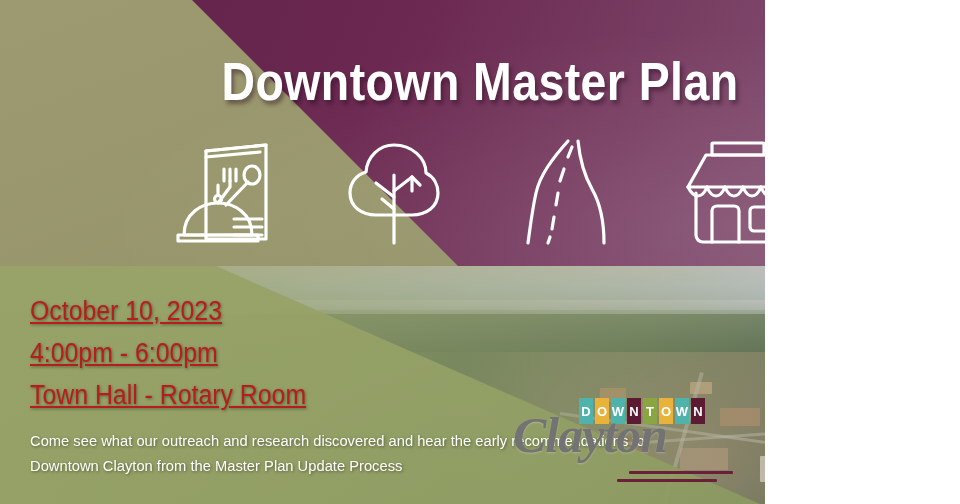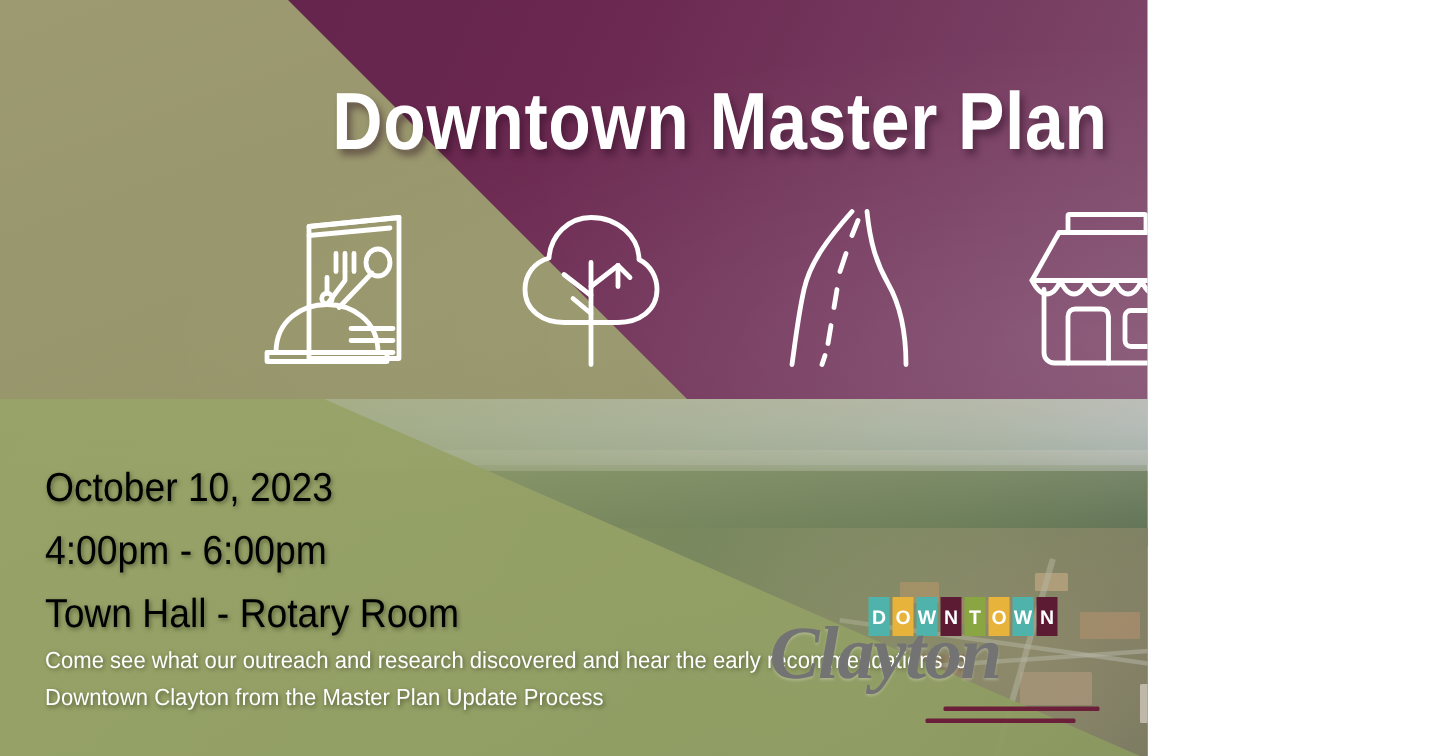--- a/index.html
+++ b/index.html
@@ -92,24 +92,25 @@
     opacity:0.93;
   }
   .green-overlay-fade {
     position:absolute; left:0; top:0; width:960px; height:238px;
     background:linear-gradient(120deg, rgba(150,162,102,0.85) 0%, rgba(150,162,102,0.35) 62%, rgba(150,162,102,0) 86%);
     pointer-events:none;
   }
 
   
   .details {
-    position:absolute; left:30px; top:304px; width:520px;
-    color:#000000;
+    position:absolute; left:30px; top:290px; width:520px;
+    color:#b91c1c;
     font-family:"Liberation Sans", sans-serif;
     text-shadow:1px 1px 3px rgba(30,40,20,0.5);
+    text-decoration:underline;
   }
   .details .line {
     font-size:27px; line-height:42px; font-weight:400;
     transform:scaleX(0.92); transform-origin:0 50%;
     white-space:nowrap;
   }
   .blurb {
     position:absolute; left:30px; top:428px; width:680px;
     color:#ffffff;
     font-size:15.5px; line-height:25px; font-weight:400;

